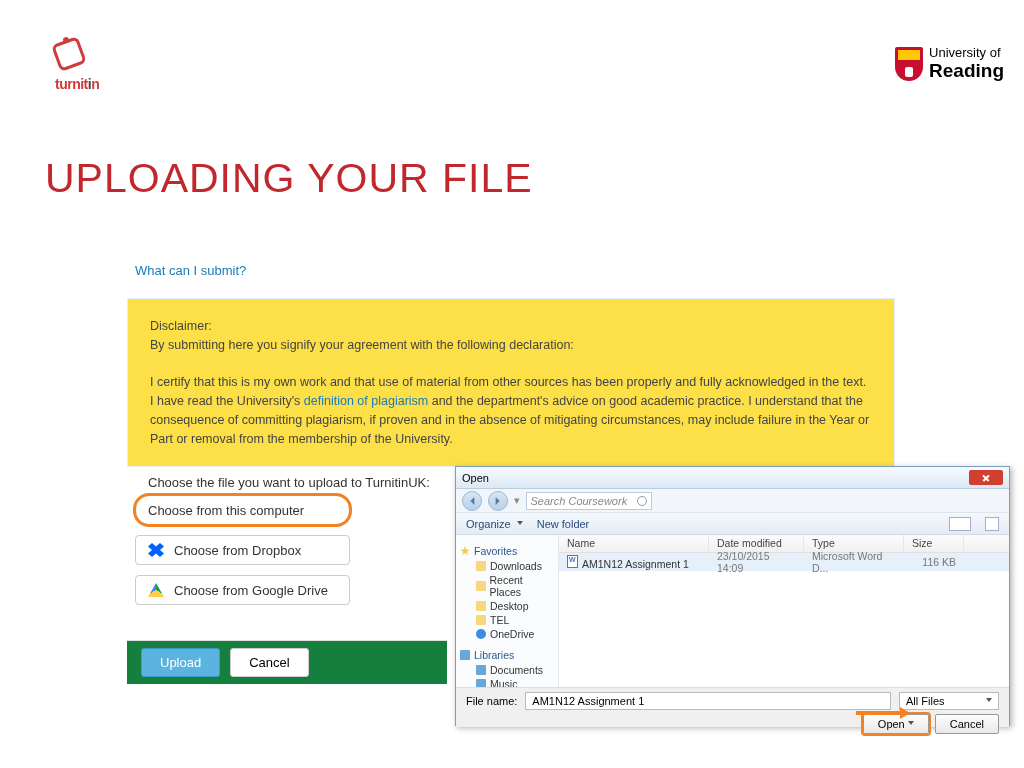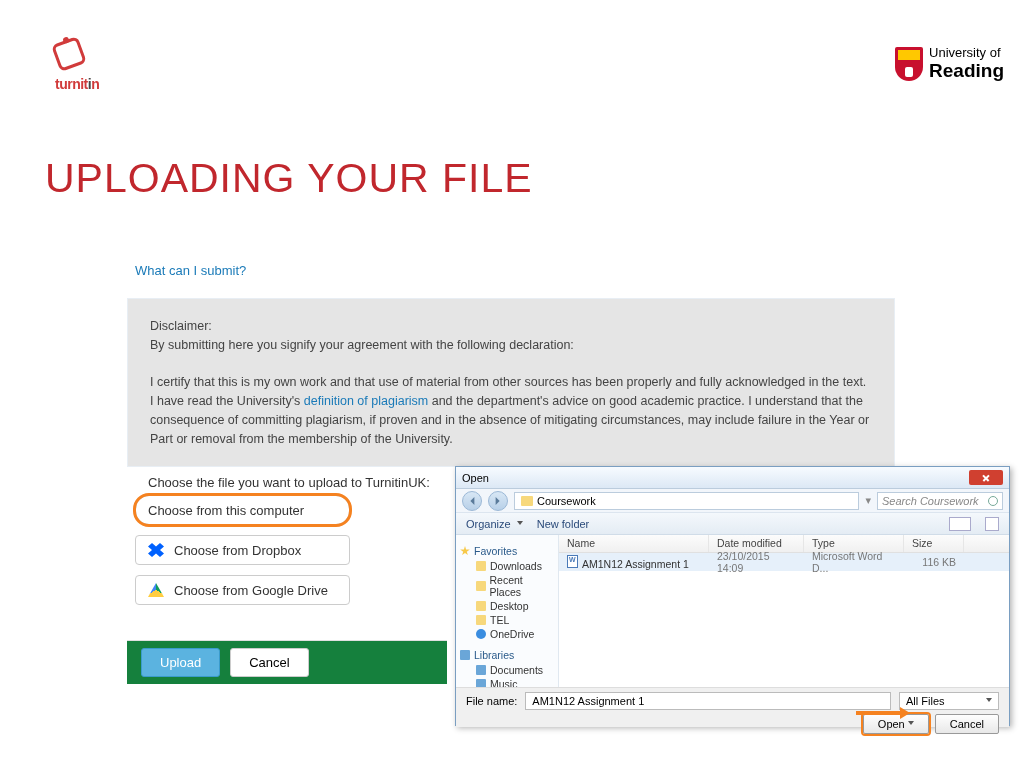--- a/index.html
+++ b/index.html
@@ -16,21 +16,21 @@
 .shield { width:28px; height:34px; background:#c8102e; border-radius:2px 2px 14px 14px; position:relative; }
 .shield::before { content:""; position:absolute; top:3px; left:3px; right:3px; height:10px; background:#ffc800; }
 .shield::after { content:""; position:absolute; bottom:4px; left:50%; transform:translateX(-50%); width:8px; height:10px; background:#fff; border-radius:2px; }
 .uni-text .l1 { font-size:13px; color:#000; }
 .uni-text .l2 { font-size:19px; font-weight:bold; color:#000; }
 
 .title { position:absolute; top:155px; left:45px; font-size:41px; color:#c1272d; font-weight:normal; letter-spacing:1px; }
 
 .submit-link { position:absolute; top:263px; left:135px; font-size:13px; color:#1a7ab8; }
 
-.disclaimer-box { position:absolute; top:298px; left:127px; width:768px; background:#e5e5e5; padding:18px 22px; font-size:12.5px; color:#444; line-height:1.5; border:1px solid #e8eef4; }
+.disclaimer-box { position:absolute; top:298px; left:127px; width:768px; background:#fde047; padding:18px 22px; font-size:12.5px; color:#444; line-height:1.5; border:1px solid #e8eef4; }
 .disclaimer-box .plag-link { color:#1a7ab8; }
 
 .choose-label { position:absolute; top:475px; left:148px; font-size:13px; color:#333; }
 
 .upload-btns { position:absolute; top:495px; left:135px; }
 .upload-btns .btn { display:flex; align-items:center; gap:10px; width:215px; height:30px; background:#fff; border:1px solid #ccc; border-radius:4px; margin-bottom:10px; padding:0 12px; font-size:13px; color:#333; cursor:pointer; }
 .upload-btns .btn.highlighted { outline:3px solid #f58220; outline-offset:-1px; border-radius:14px; }
 .dropbox-ic { width:16px; height:14px; background:#0061fe; clip-path:polygon(25% 0,0 25%,25% 50%,0 75%,25% 100%,50% 75%,75% 100%,100% 75%,75% 50%,100% 25%,75% 0,50% 25%); }
 .gdrive-ic { width:16px; height:14px; background:conic-gradient(#0f9d58 0 120deg,#ffcd40 120deg 240deg,#4285f4 240deg 360deg); clip-path:polygon(50% 0,100% 100%,0 100%); }
 
@@ -134,24 +134,20 @@
 </div>
 
 <div class="dlg">
   <div class="dlg-title">
     <span>Open</span>
     <span class="x"></span>
   </div>
   <div class="dlg-nav">
     <span class="navbtn back"></span>
     <span class="navbtn fwd"></span>
-    <div class="breadcrumb">
-      <span class="folder-ic"></span>
-      <span>Coursework</span>
-    </div>
     <span style="color:#888">▾</span>
     <div class="searchbox">
       <span>Search Coursework</span>
       <span class="mag"></span>
     </div>
   </div>
   <div class="toolbar">
     <span><span>Organize</span> <span class="drop"></span></span>
     <span>New folder</span>
     <span class="sep"></span>

